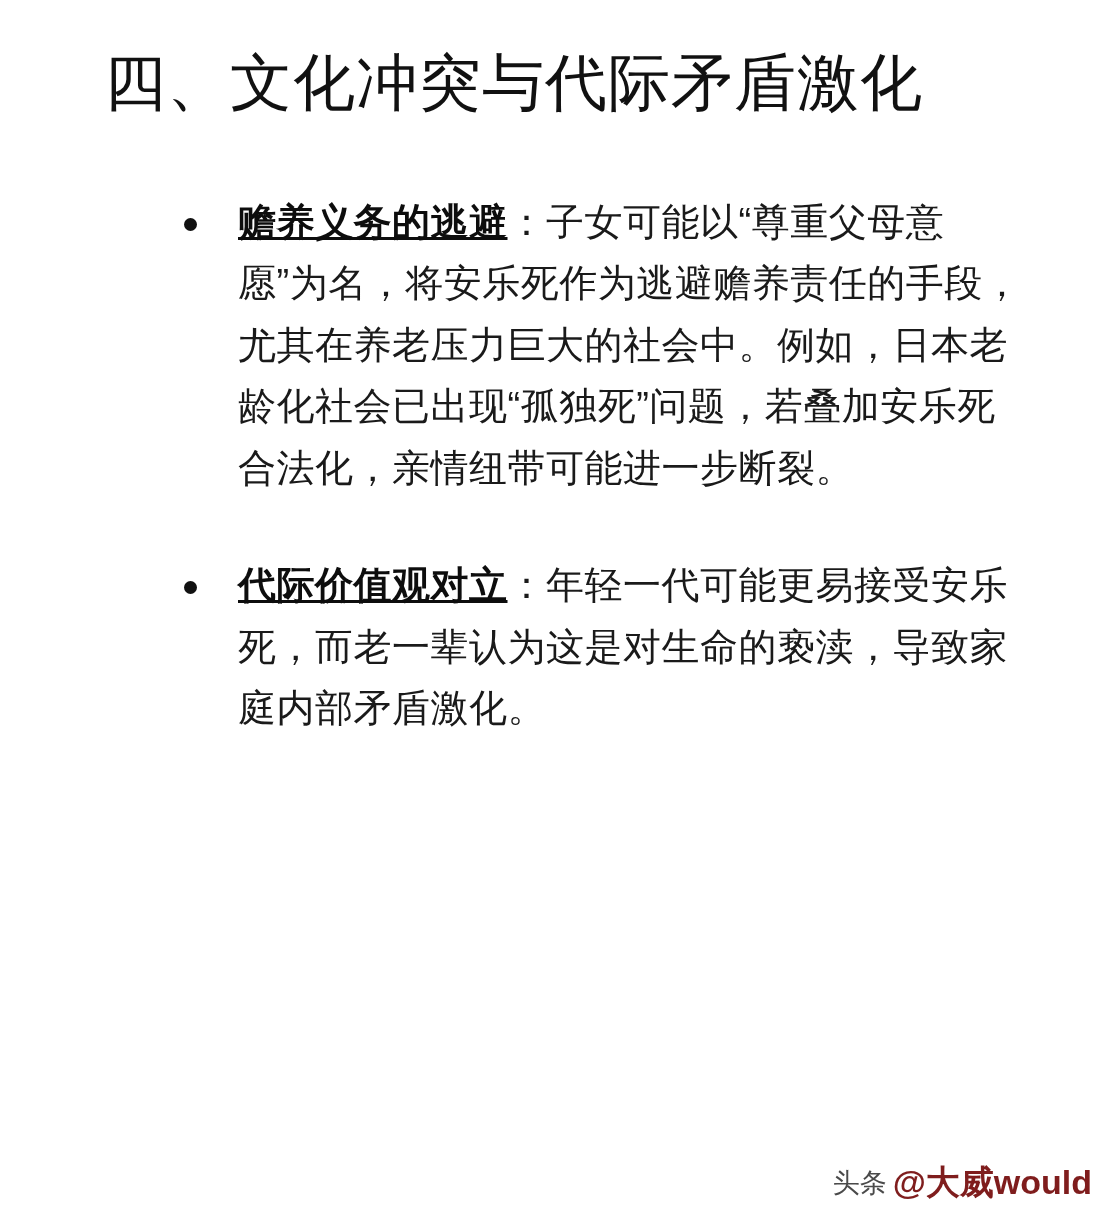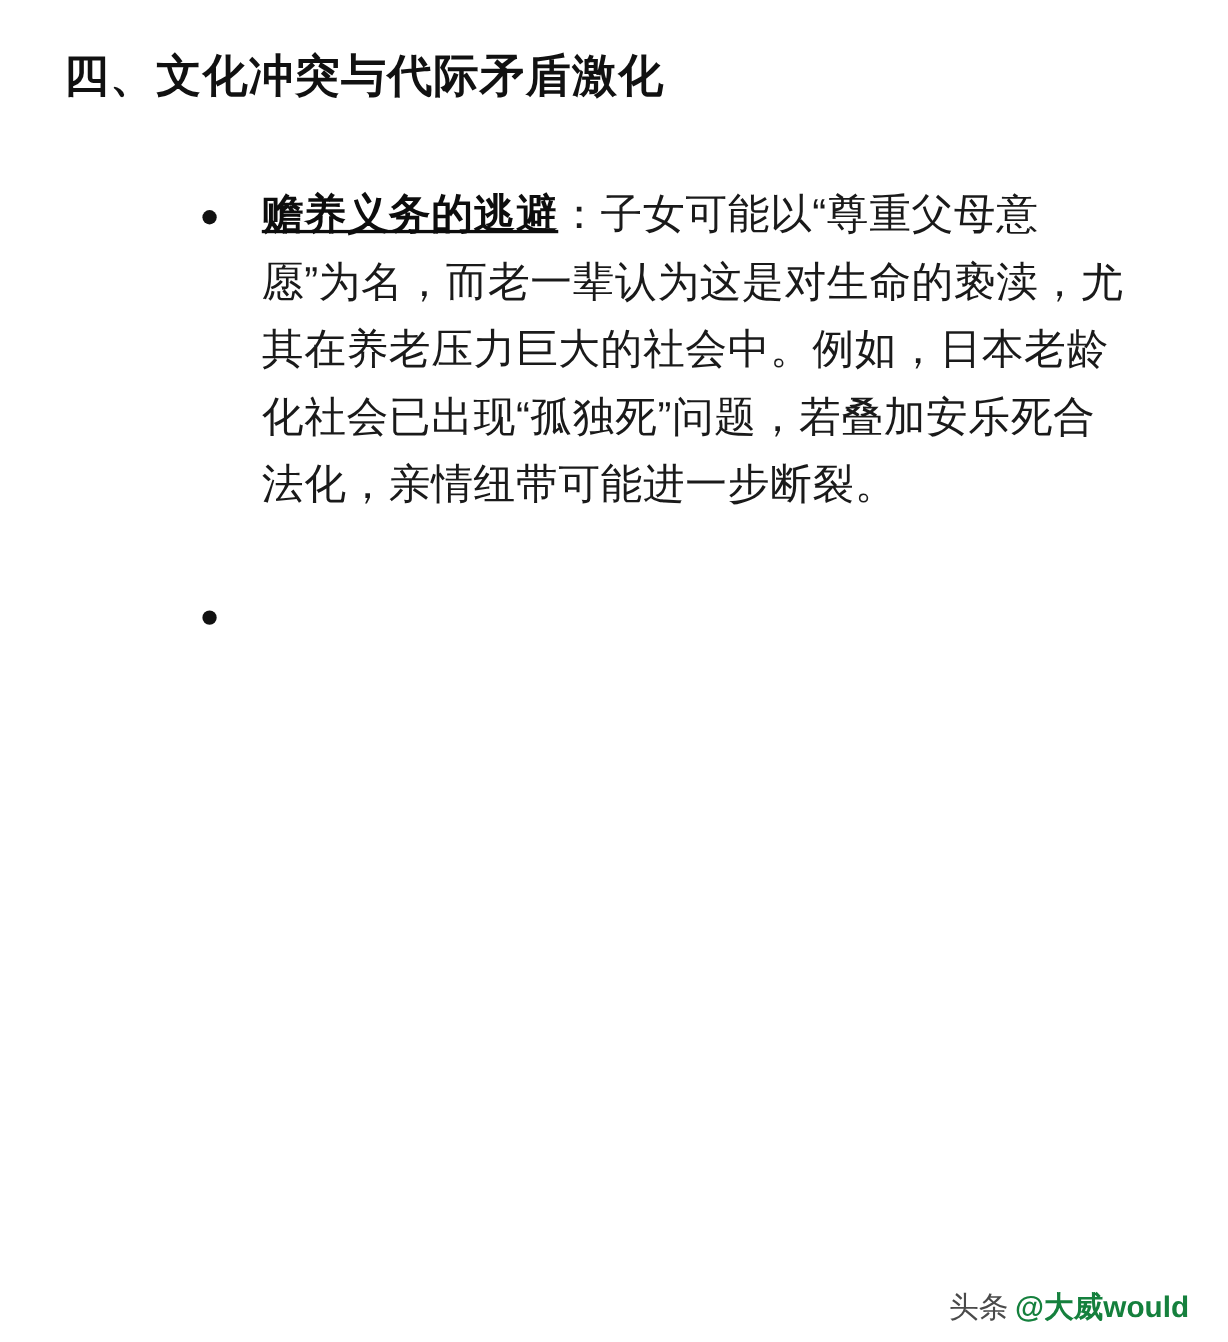--- a/index.html
+++ b/index.html
@@ -15,25 +15,25 @@
     position: relative;
     overflow: hidden;
   }
   .page {
     position: relative;
     width: 1116px;
     height: 1220px;
     box-sizing: border-box;
   }
   .heading-1 {
-    font-size: 41px;
-    font-weight: bold;
+    font-size: 62px;
+    font-weight: normal;
     letter-spacing: 1px;
     margin: 0;
-    padding: 44px 0 0 58px;
+    padding: 44px 0 0 104px;
     line-height: 1.25;
     color: #111111;
   }
   .heading-2 {
     font-size: 39px;
     font-weight: bold;
     margin: 0;
     padding: 58px 0 0 104px;
     line-height: 1.3;
     color: #141414;
@@ -69,54 +69,55 @@
   .bullet-text {
     display: block;
   }
   .term {
     font-weight: bold;
     color: #0d0d0d;
     text-decoration: underline;
   }
   .watermark {
     position: absolute;
-    right: 35px;
+    right: 24px;
     bottom: 14px;
     font-size: 27px;
     color: #4a4a4a;
     display: flex;
     align-items: center;
     gap: 6px;
   }
   .wm-logo {
     font-size: 27px;
     color: #4a4a4a;
     font-weight: normal;
   }
   .wm-name {
-    font-size: 27px;
-    color: #15803d;
+    font-size: 34px;
+    color: #7f1d1d;
     font-weight: bold;
   }
 </style>
 </head>
 <body>
 
 <div class="page">
 
   <h1 class="heading-1">四、文化冲突与代际矛盾激化</h1>
 
 
   <ul class="bullet-list">
     <li class="bullet-item">
       <span class="bullet-dot"></span>
-      <span class="bullet-text"><span class="term">赡养义务的逃避</span><span>：</span><span>子女可能以“尊重父母意愿”为名，而老一辈认为这是对生命的亵渎，尤其在养老压力巨大的社会中。例如，日本老龄化社会已出现“孤独死”问题，若叠加安乐死合法化，亲情纽带可能进一步断裂。</span></span>
+      <span class="bullet-text"><span class="term">赡养义务的逃避</span><span>：</span><span>子女可能以“尊重父母意愿”为名，将安乐死作为逃避赡养责任的手段，尤其在养老压力巨大的社会中。例如，日本老龄化社会已出现“孤独死”问题，若叠加安乐死合法化，亲情纽带可能进一步断裂。</span></span>
     </li>
     <li class="bullet-item">
       <span class="bullet-dot"></span>
+      <span class="bullet-text"><span class="term">代际价值观对立</span><span>：</span><span>年轻一代可能更易接受安乐死，而老一辈认为这是对生命的亵渎，导致家庭内部矛盾激化。</span></span>
     </li>
   </ul>
 
   <div class="watermark">
     <span class="wm-logo">头条</span>
     <span class="wm-name">@大威would</span>
   </div>
 
 </div>
 

